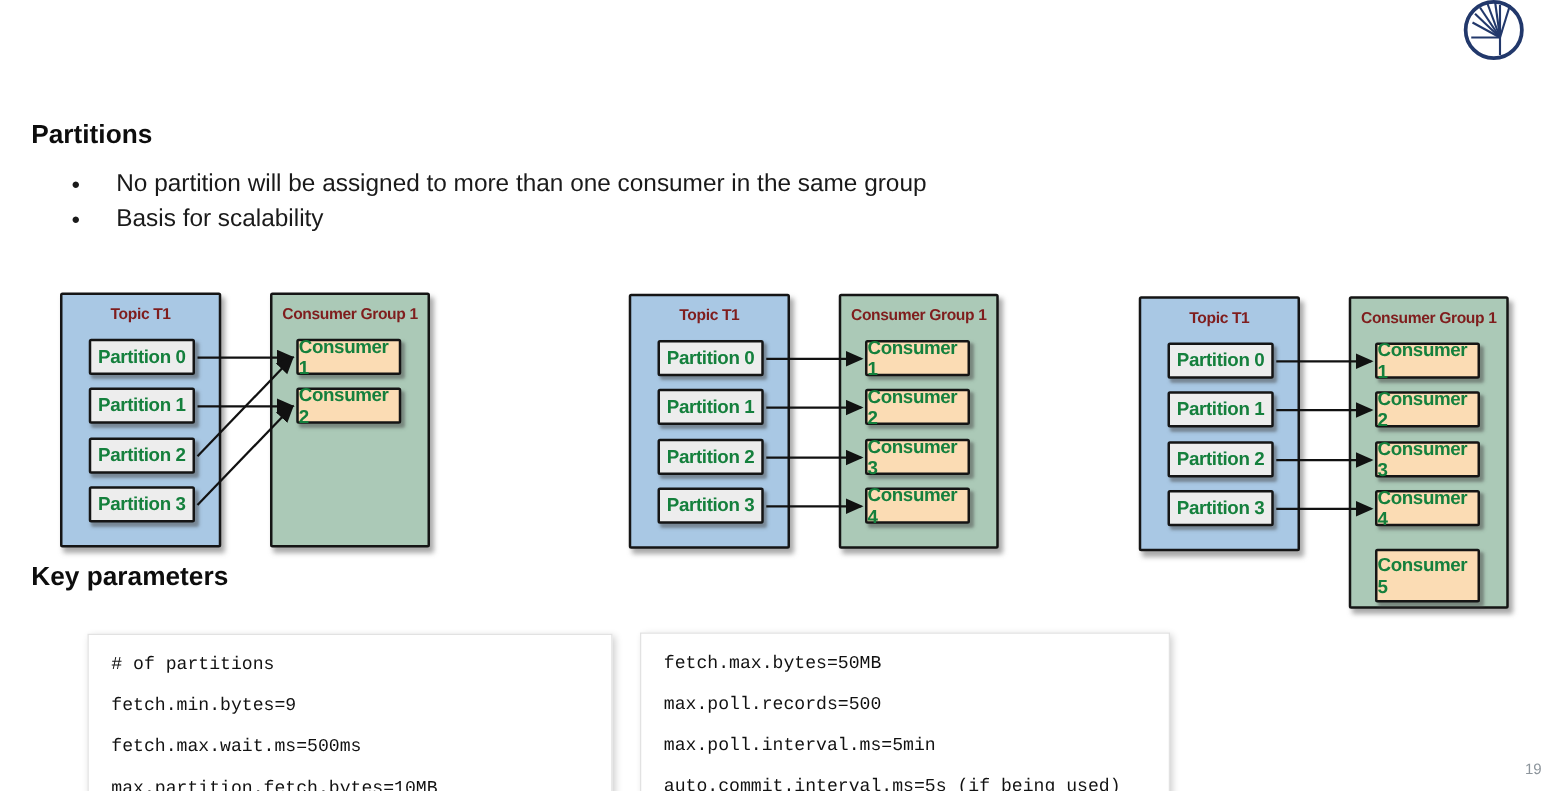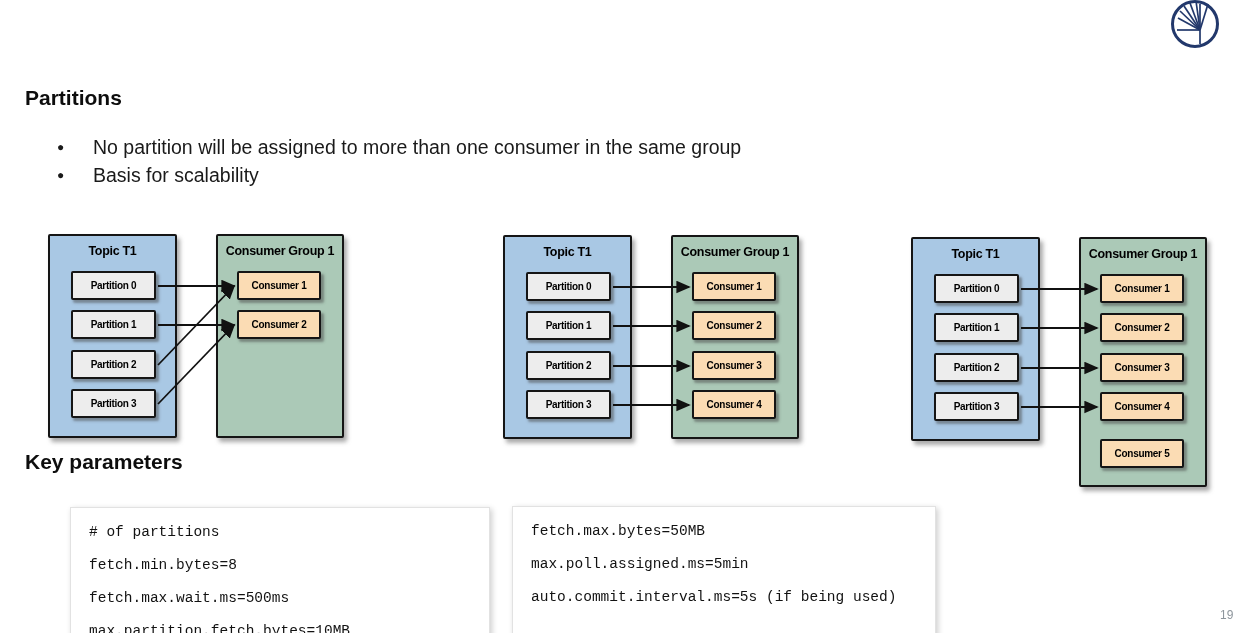--- a/index.html
+++ b/index.html
@@ -29,21 +29,21 @@
     width: 56px;
     height: 56px;
   }
   .section-heading {
     position: absolute;
     left: 25px;
     font-size: 21px;
     font-weight: bold;
     color: #0d0d0d;
   }
-  .h-partitions { top: 86px; }
+  .h-partitions { top: 96px; }
   .h-keyparams  { top: 450px; }
   .bullet-list {
     position: absolute;
     left: 57px;
     top: 133px;
     list-style: none;
     font-size: 19.5px;
     color: #1a1a1a;
   }
   .bullet-list li {
@@ -71,34 +71,34 @@
   }
   .box-title {
     position: absolute;
     top: 8px;
     left: 0;
     width: 100%;
     text-align: center;
     font-size: 12.5px;
     font-weight: bold;
     letter-spacing: -0.3px;
-    color: #000000;
+    color: #7f1d1d;
   }
   .small-box {
     position: absolute;
     border: 2px solid #151515;
     border-radius: 2px;
     box-shadow: 2.5px 3px 2.5px rgba(70,70,70,0.5);
     display: flex;
     align-items: center;
     justify-content: center;
-    font-size: 10px;
+    font-size: 15px;
     font-weight: bold;
     letter-spacing: -0.3px;
-    color: #000000;
+    color: #15803d;
   }
   .arrow-layer {
     position: absolute;
     left: 0; top: 0;
     width: 298px; height: 262px;
     pointer-events: none;
   }
   .code-block {
     position: absolute;
     background: #ffffff;
@@ -207,44 +207,45 @@
         <div class="box-title">Consumer Group 1</div>
       </div>
       <div class="small-box" style="left: 23px; top: 37px; width: 85px; height: 29px; background: rgb(237, 237, 237);">Partition 0</div>
       <div class="small-box" style="left: 23px; top: 76px; width: 85px; height: 29px; background: rgb(237, 237, 237);">Partition 1</div>
       <div class="small-box" style="left: 23px; top: 116px; width: 85px; height: 29px; background: rgb(237, 237, 237);">Partition 2</div>
       <div class="small-box" style="left: 23px; top: 155px; width: 85px; height: 29px; background: rgb(237, 237, 237);">Partition 3</div>
       <div class="small-box" style="left: 189px; top: 37px; width: 84px; height: 29px; background: rgb(251, 220, 180);">Consumer 1</div>
       <div class="small-box" style="left: 189px; top: 76px; width: 84px; height: 29px; background: rgb(251, 220, 180);">Consumer 2</div>
       <div class="small-box" style="left: 189px; top: 116px; width: 84px; height: 29px; background: rgb(251, 220, 180);">Consumer 3</div>
       <div class="small-box" style="left: 189px; top: 155px; width: 84px; height: 29px; background: rgb(251, 220, 180);">Consumer 4</div>
-      <div class="small-box" style="left: 189px; top: 202px; width: 84px; height: 29px; background: rgb(251, 220, 180);">Consumer 5</div>
+      <div class="small-box" style="left: 189px; top: 202px; width: 84px; height: 43px; background: rgb(251, 220, 180);">Consumer 5</div>
       <svg class="arrow-layer" viewBox="0 0 298 262">
         <defs>
           <marker id="arrowhead-2" markerWidth="9" markerHeight="8" refX="7" refY="3.5" orient="auto">
             <path d="M0,0 L8,3.5 L0,7 z" fill="#111111"></path>
           </marker>
         </defs>
         <line x1="110" y1="52" x2="186" y2="52" stroke="#111111" stroke-width="1.8" marker-end="url(#arrowhead-2)"></line>
         <line x1="110" y1="91" x2="186" y2="91" stroke="#111111" stroke-width="1.8" marker-end="url(#arrowhead-2)"></line>
         <line x1="110" y1="131" x2="186" y2="131" stroke="#111111" stroke-width="1.8" marker-end="url(#arrowhead-2)"></line>
         <line x1="110" y1="170" x2="186" y2="170" stroke="#111111" stroke-width="1.8" marker-end="url(#arrowhead-2)"></line>
       </svg>
     </div>
 
   <h2 class="section-heading h-keyparams">Key parameters</h2>
 
   <div class="code-block" style="left:70px; top:507px; width:420px; height:140px;">
     <div class="code-line"># of partitions</div>
-    <div class="code-line">fetch.min.bytes=8</div>
+    <div class="code-line">fetch.min.bytes=9</div>
     <div class="code-line">fetch.max.wait.ms=500ms</div>
     <div class="code-line">max.partition.fetch.bytes=10MB</div>
   </div>
 
   <div class="code-block" style="left:512px; top:506px; width:424px; height:140px;">
     <div class="code-line">fetch.max.bytes=50MB</div>
-    <div class="code-line">max.poll.assigned.ms=5min</div>
+    <div class="code-line">max.poll.records=500</div>
+    <div class="code-line">max.poll.interval.ms=5min</div>
     <div class="code-line">auto.commit.interval.ms=5s (if being used)</div>
   </div>
 
   <div class="page-number">19</div>
 
 </div>
 
 </body></html>

